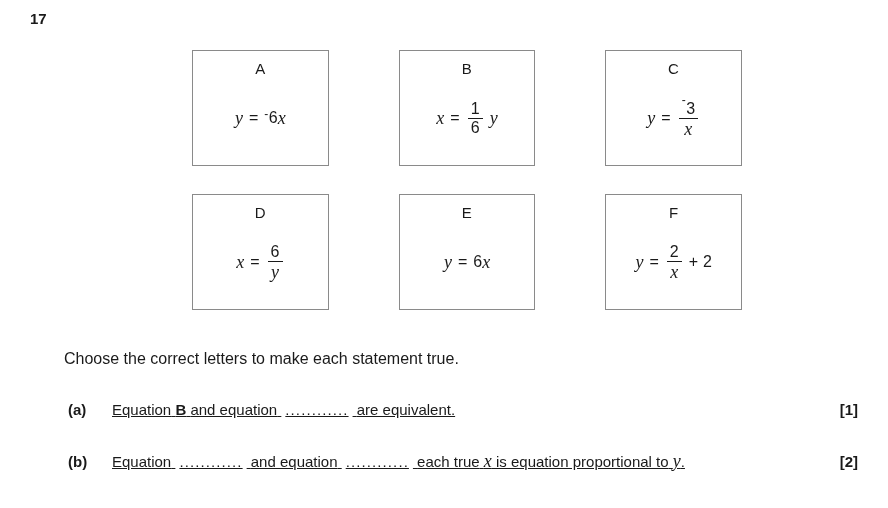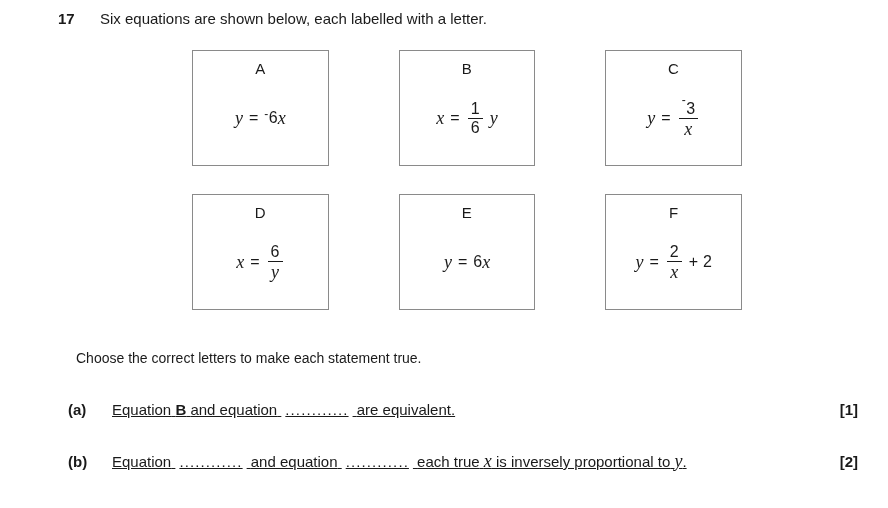--- a/index.html
+++ b/index.html
@@ -17,21 +17,20 @@
   }
 
   
   .qhead {
     position: absolute;
     left: 30px;
     top: 10px;
     width: 830px;
     display: flex;
     align-items: baseline;
-    margin-left: 28px;
   }
   .qnum {
     font-weight: bold;
     font-size: 15px;
     width: 42px;
     flex: 0 0 42px;
   }
   .qtext {
     font-size: 15px;
   }
@@ -124,23 +123,23 @@
     height: 1px;
     background: #1a1a1a;
   }
   .frac .bot {
     padding: 1px 3px 0 3px;
   }
 
   
   .choose-line {
     position: absolute;
-    left: 76px;
+    left: 64px;
     top: 350px;
-    font-size: 14px;
+    font-size: 16px;
   }
   .part {
     position: absolute;
     left: 68px;
     width: 790px;
     display: flex;
     align-items: baseline;
     font-size: 15px;
   }
   .part-a { top: 401px; }
@@ -165,21 +164,20 @@
   }
   .bold-letter {
     font-weight: bold;
   }
 </style>
 </head>
 <body>
 
 <div class="qhead">
   <span class="qnum">17</span>
-  <span class="qtext">Six equations are shown below, each labelled with a letter.</span>
 </div>
 
 <div class="box-grid">
 
   <div class="box-row">
 
     <div class="eq-box">
       <div class="box-letter">A</div>
       <div class="box-eq">
         <span class="math">
@@ -277,15 +275,15 @@
 <div class="choose-line">Choose the correct letters to make each statement true.</div>
 
 <div class="part part-a">
   <span class="part-label">(a)</span>
   <span class="part-body"><span>Equation</span>&nbsp;<span class="bold-letter">B</span>&nbsp;<span>and equation</span>&nbsp;<span class="blank">............</span>&nbsp;<span>are equivalent.</span></span>
   <span class="marks">[1]</span>
 </div>
 
 <div class="part part-b">
   <span class="part-label">(b)</span>
-  <span class="part-body"><span>Equation</span>&nbsp;<span class="blank">............</span>&nbsp;<span>and equation</span>&nbsp;<span class="blank">............</span>&nbsp;<span>each true</span>&nbsp;<span class="var">x</span>&nbsp;<span>is inversely proportional to</span>&nbsp;<span class="var">y</span><span>.</span></span>
+  <span class="part-body"><span>Equation</span>&nbsp;<span class="blank">............</span>&nbsp;<span>and equation</span>&nbsp;<span class="blank">............</span>&nbsp;<span>each true</span>&nbsp;<span class="var">x</span>&nbsp;<span>is equation proportional to</span>&nbsp;<span class="var">y</span><span>.</span></span>
   <span class="marks">[2]</span>
 </div>
 
 </body></html>

